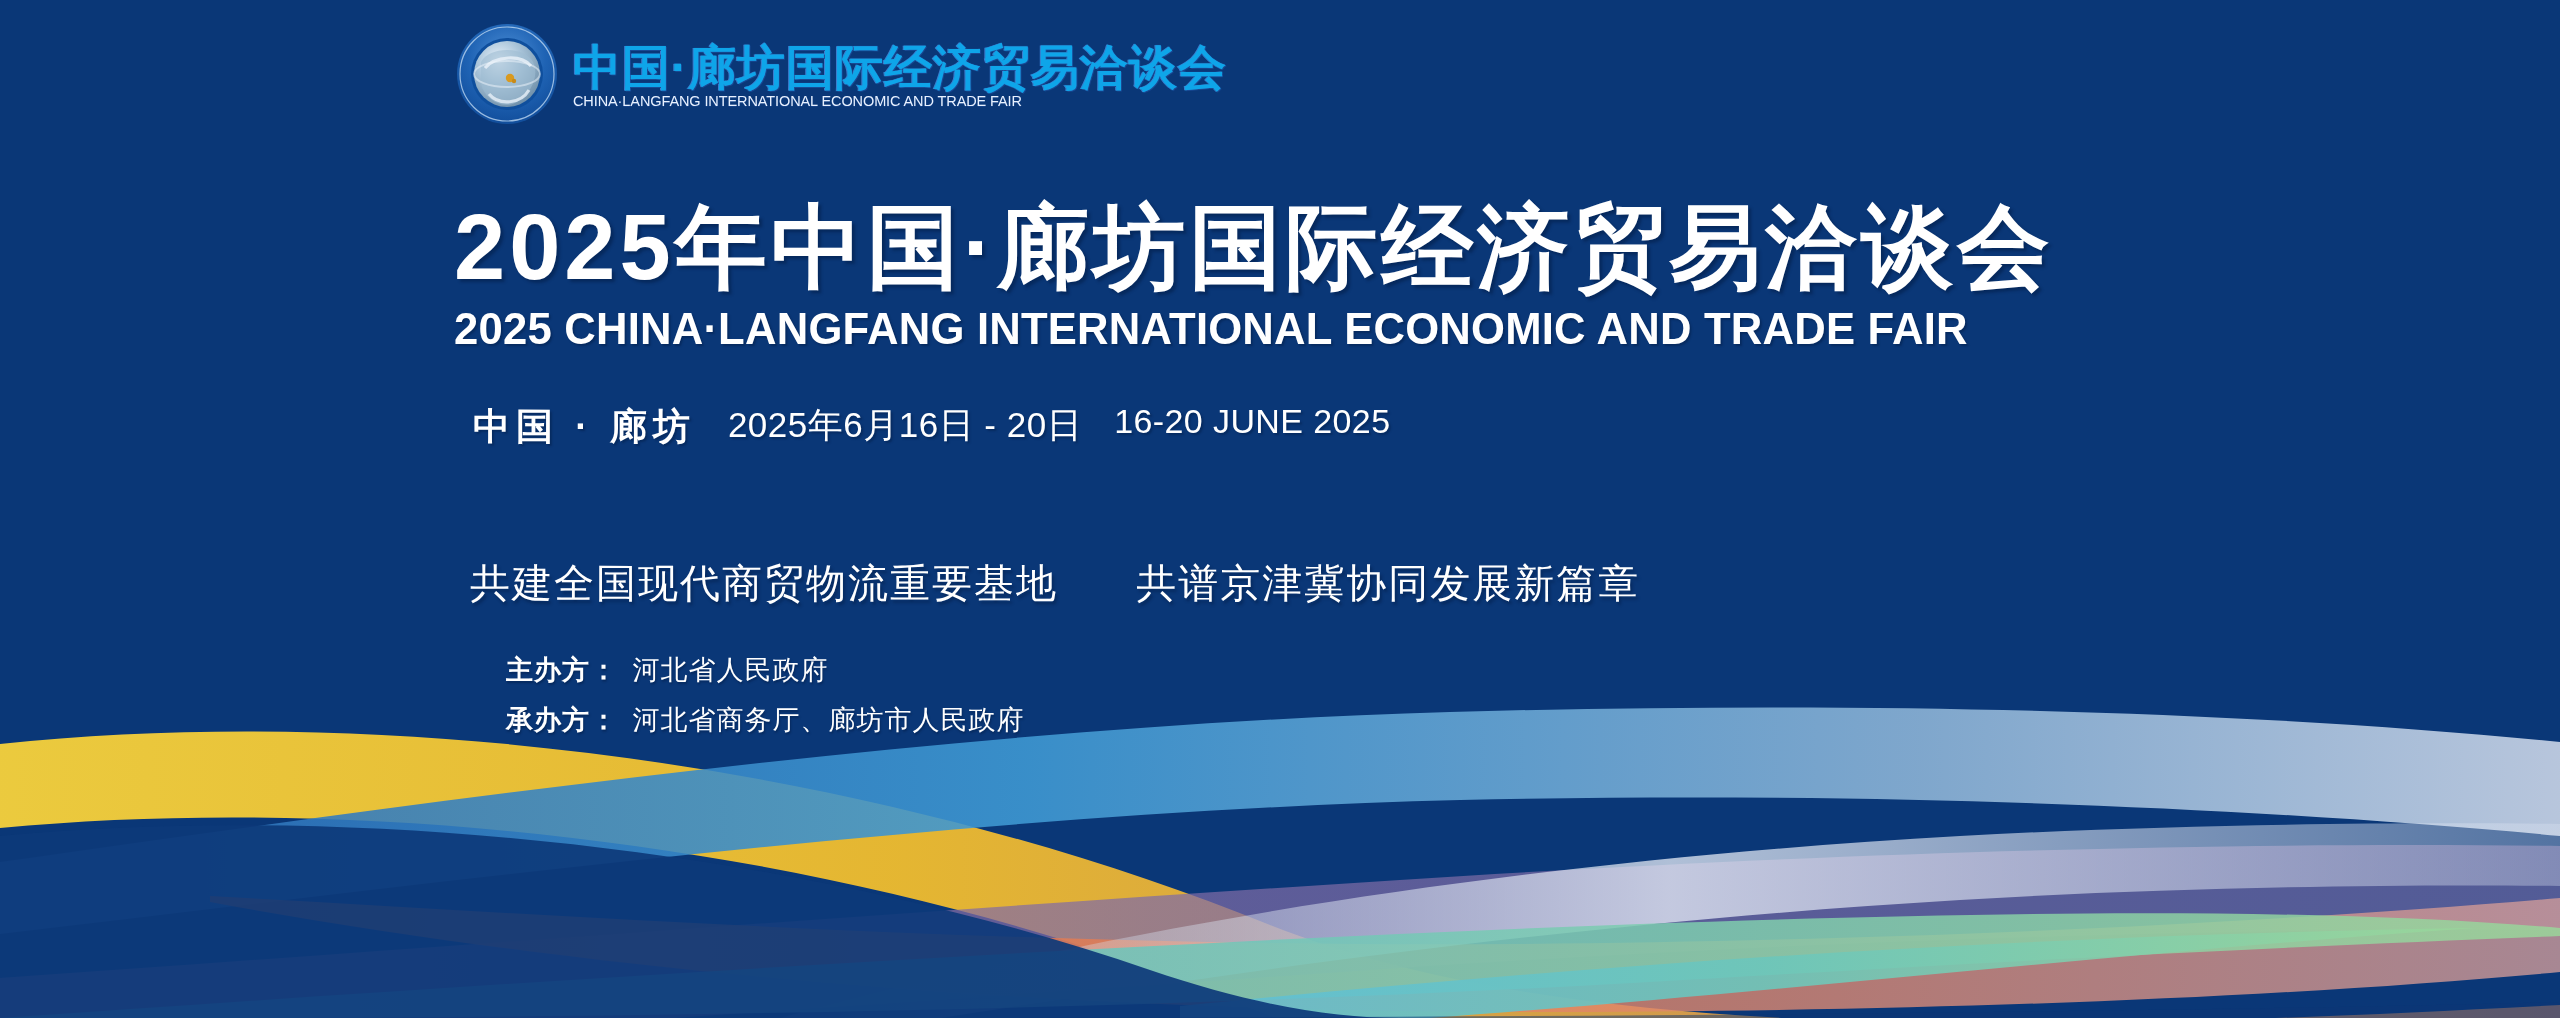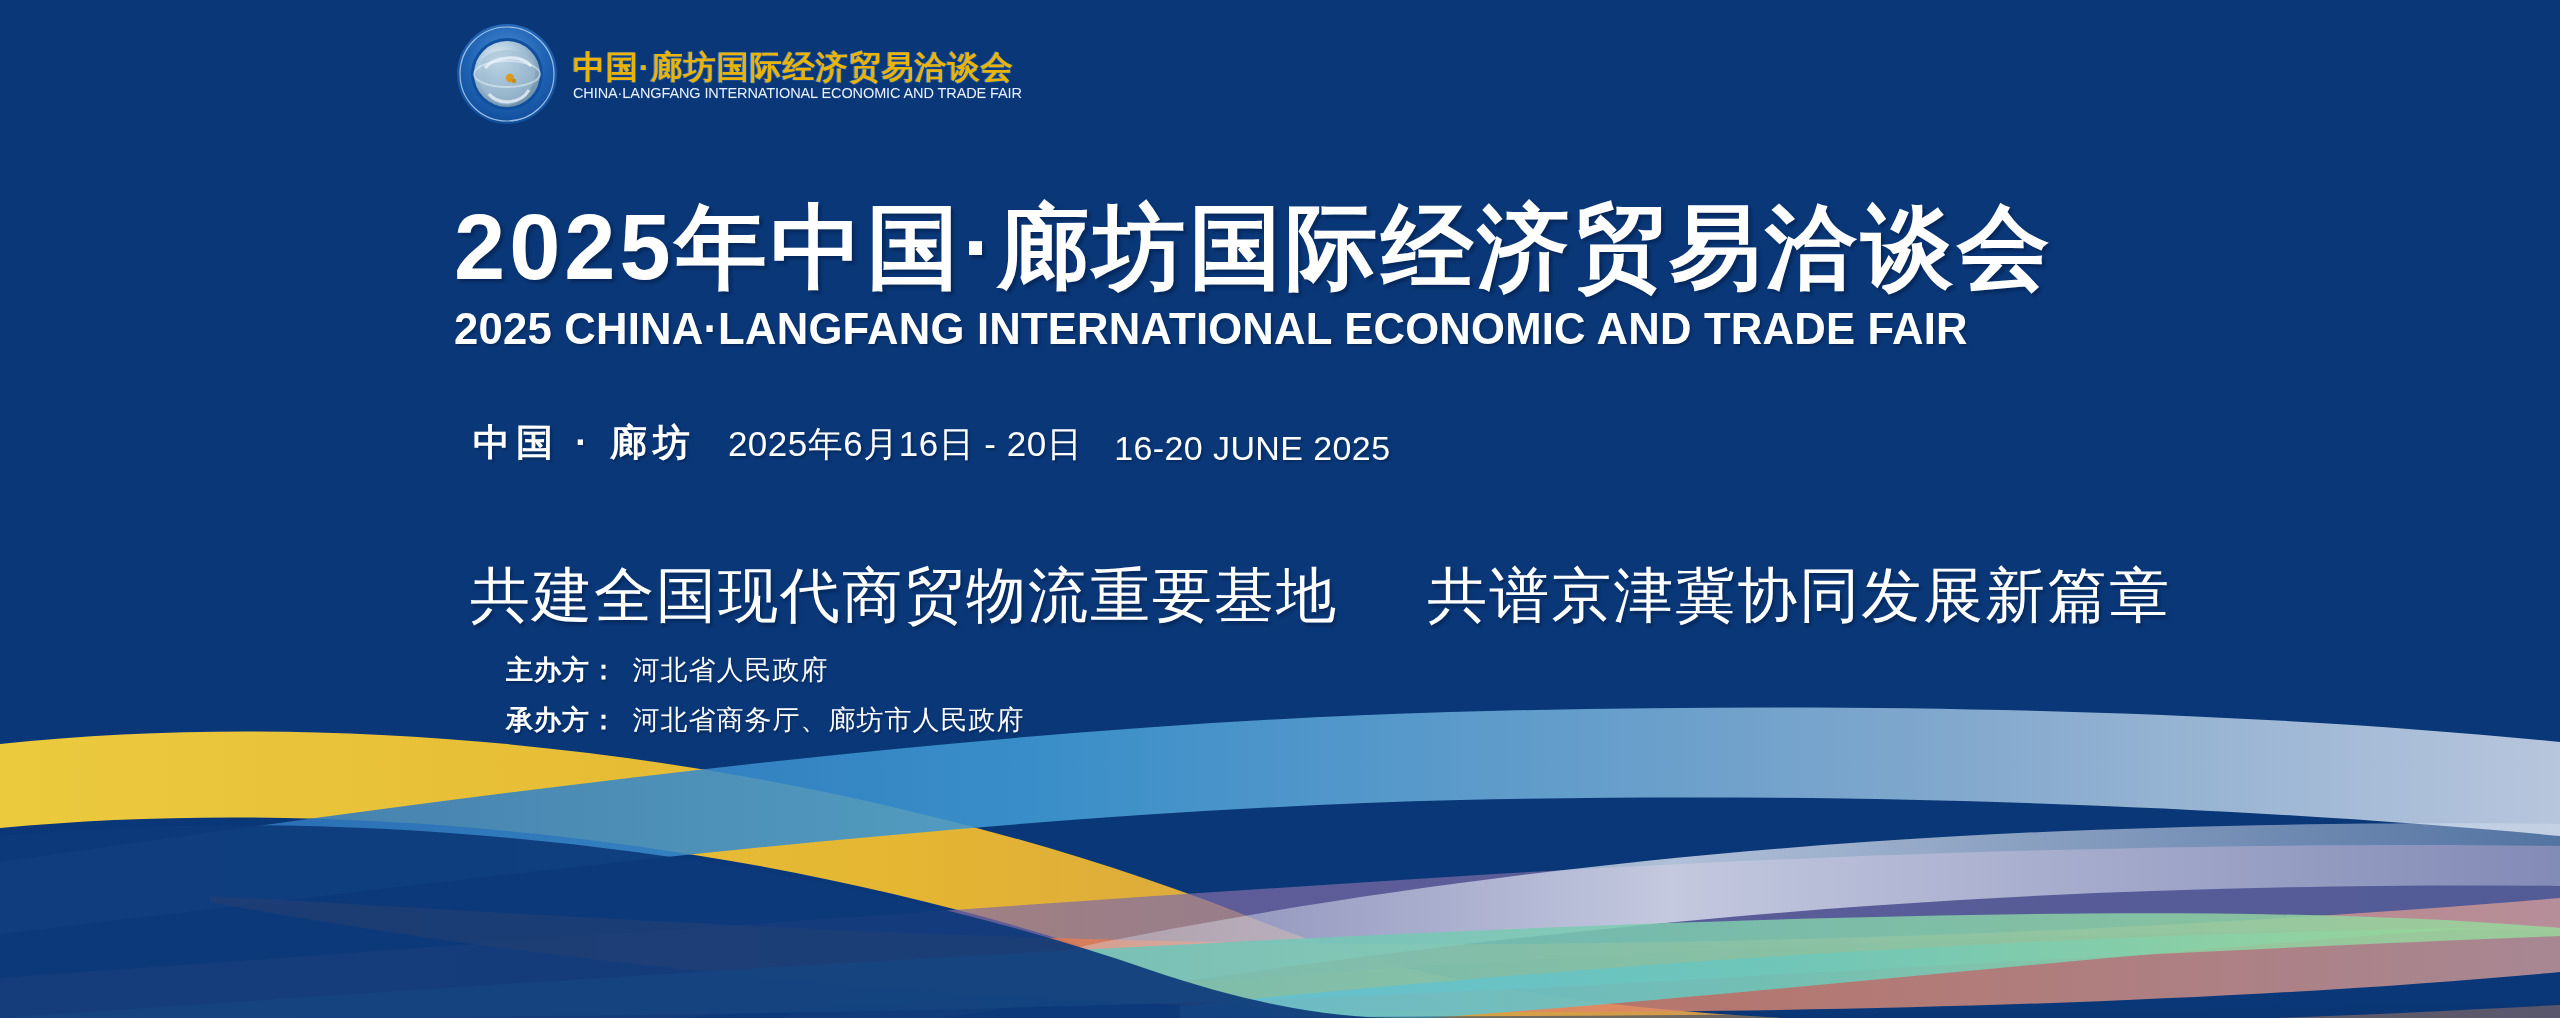--- a/index.html
+++ b/index.html
@@ -37,25 +37,25 @@
     flex: 0 0 104px;
     position: relative;
   }
   .logo-words {
     display: flex;
     flex-direction: column;
     justify-content: center;
     padding-top: 4px;
   }
   .logo-cn {
-    font-size: 32px;
+    font-size: 48px;
     font-weight: bold;
     letter-spacing: 1px;
     line-height: 1.04;
-    color: #eab308;
+    color: #0ea5e9;
     text-shadow:
       0 0 1px #2f6fc0,
       1px 1px 0 #17468f,
       -1px 0 0 #3f7fd0;
     white-space: nowrap;
   }
   .logo-en {
     font-size: 14.5px;
     font-weight: normal;
     letter-spacing: -0.1px;
@@ -90,23 +90,23 @@
     margin-top: 4px;
     white-space: nowrap;
     transform: scaleX(0.97);
     transform-origin: left center;
     text-shadow: 2px 2px 2px rgba(3, 25, 62, 0.4);
   }
   
   .meta-row {
     position: absolute;
     left: 473px;
-    top: 418px;
+    top: 402px;
     display: flex;
-    align-items: flex-end;
+    align-items: flex-start;
     white-space: nowrap;
     color: #ffffff;
     text-shadow: 2px 2px 2px rgba(3, 25, 62, 0.4);
   }
   .meta-city {
     font-size: 37px;
     font-weight: bold;
     letter-spacing: 6px;
   }
   .meta-date-cn {
@@ -125,21 +125,21 @@
     font-size: 34px;
     font-weight: normal;
     margin-left: 32px;
     letter-spacing: 0.4px;
   }
   
   .slogan {
     position: absolute;
     left: 470px;
     top: 556px;
-    font-size: 60px;
+    font-size: 40px;
     font-weight: normal;
     color: #ffffff;
     letter-spacing: 2px;
     white-space: nowrap;
     text-shadow: 2px 3px 3px rgba(3, 25, 62, 0.45);
   }
   .slogan .gap {
     display: inline-block;
     width: 52px;
   }

